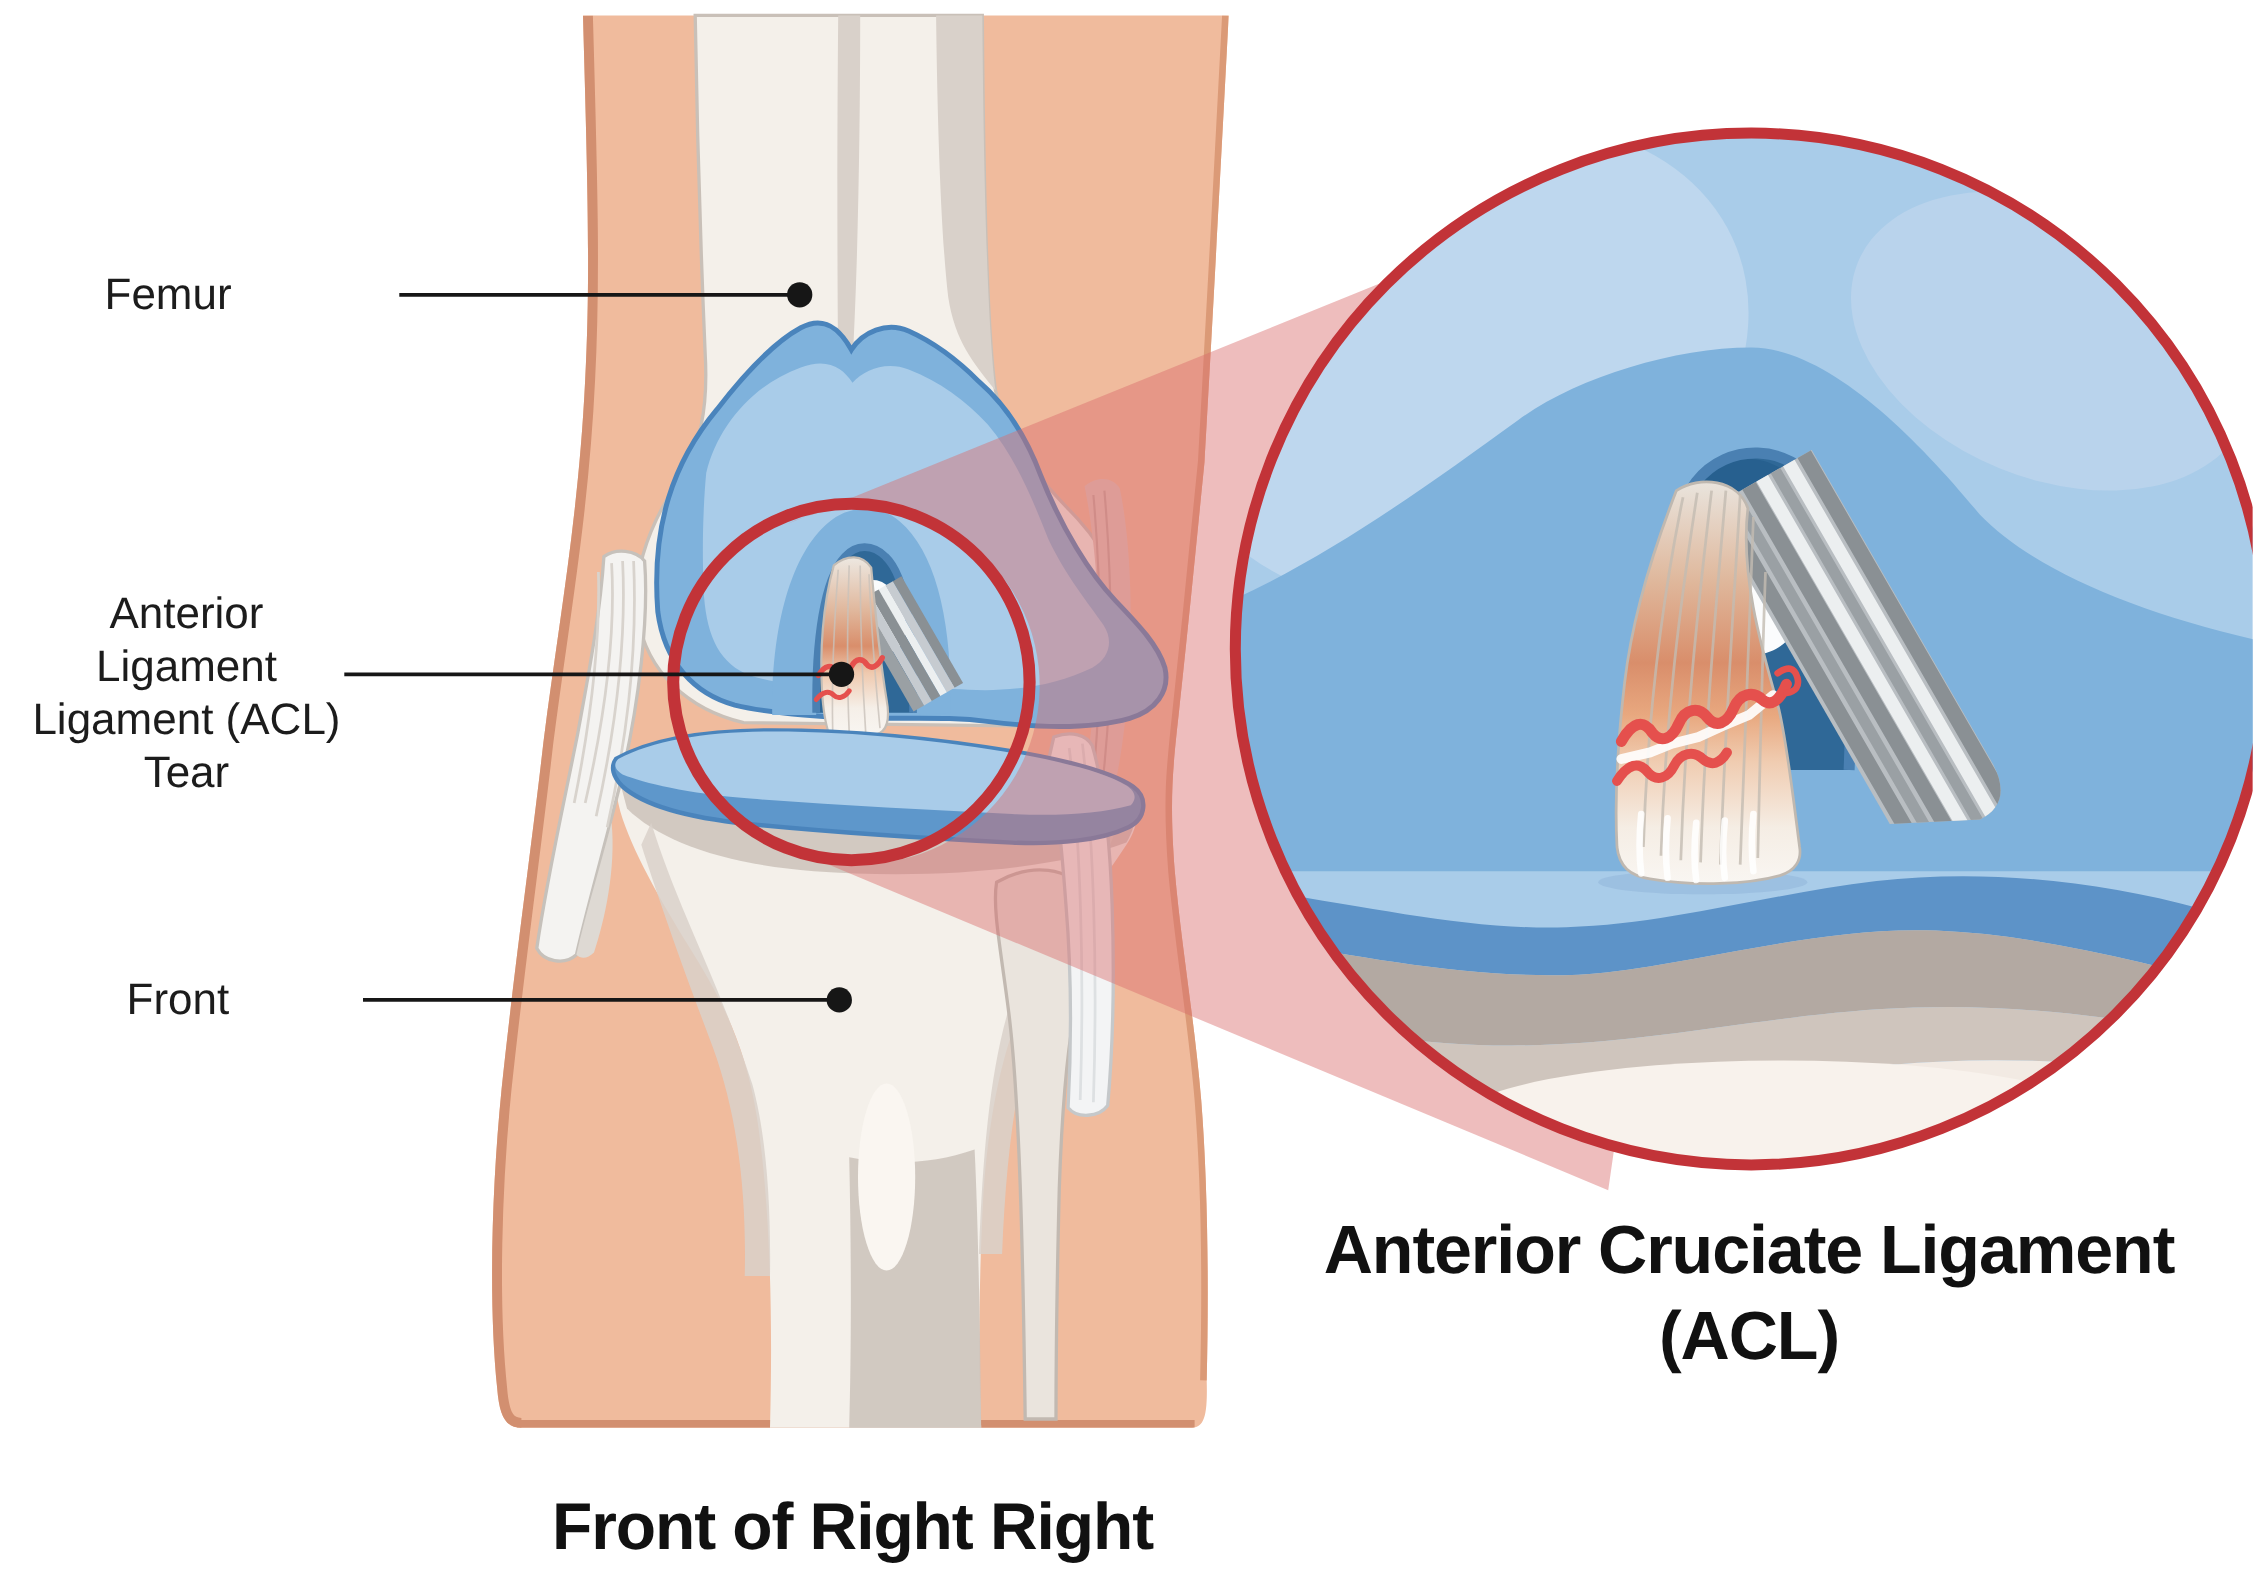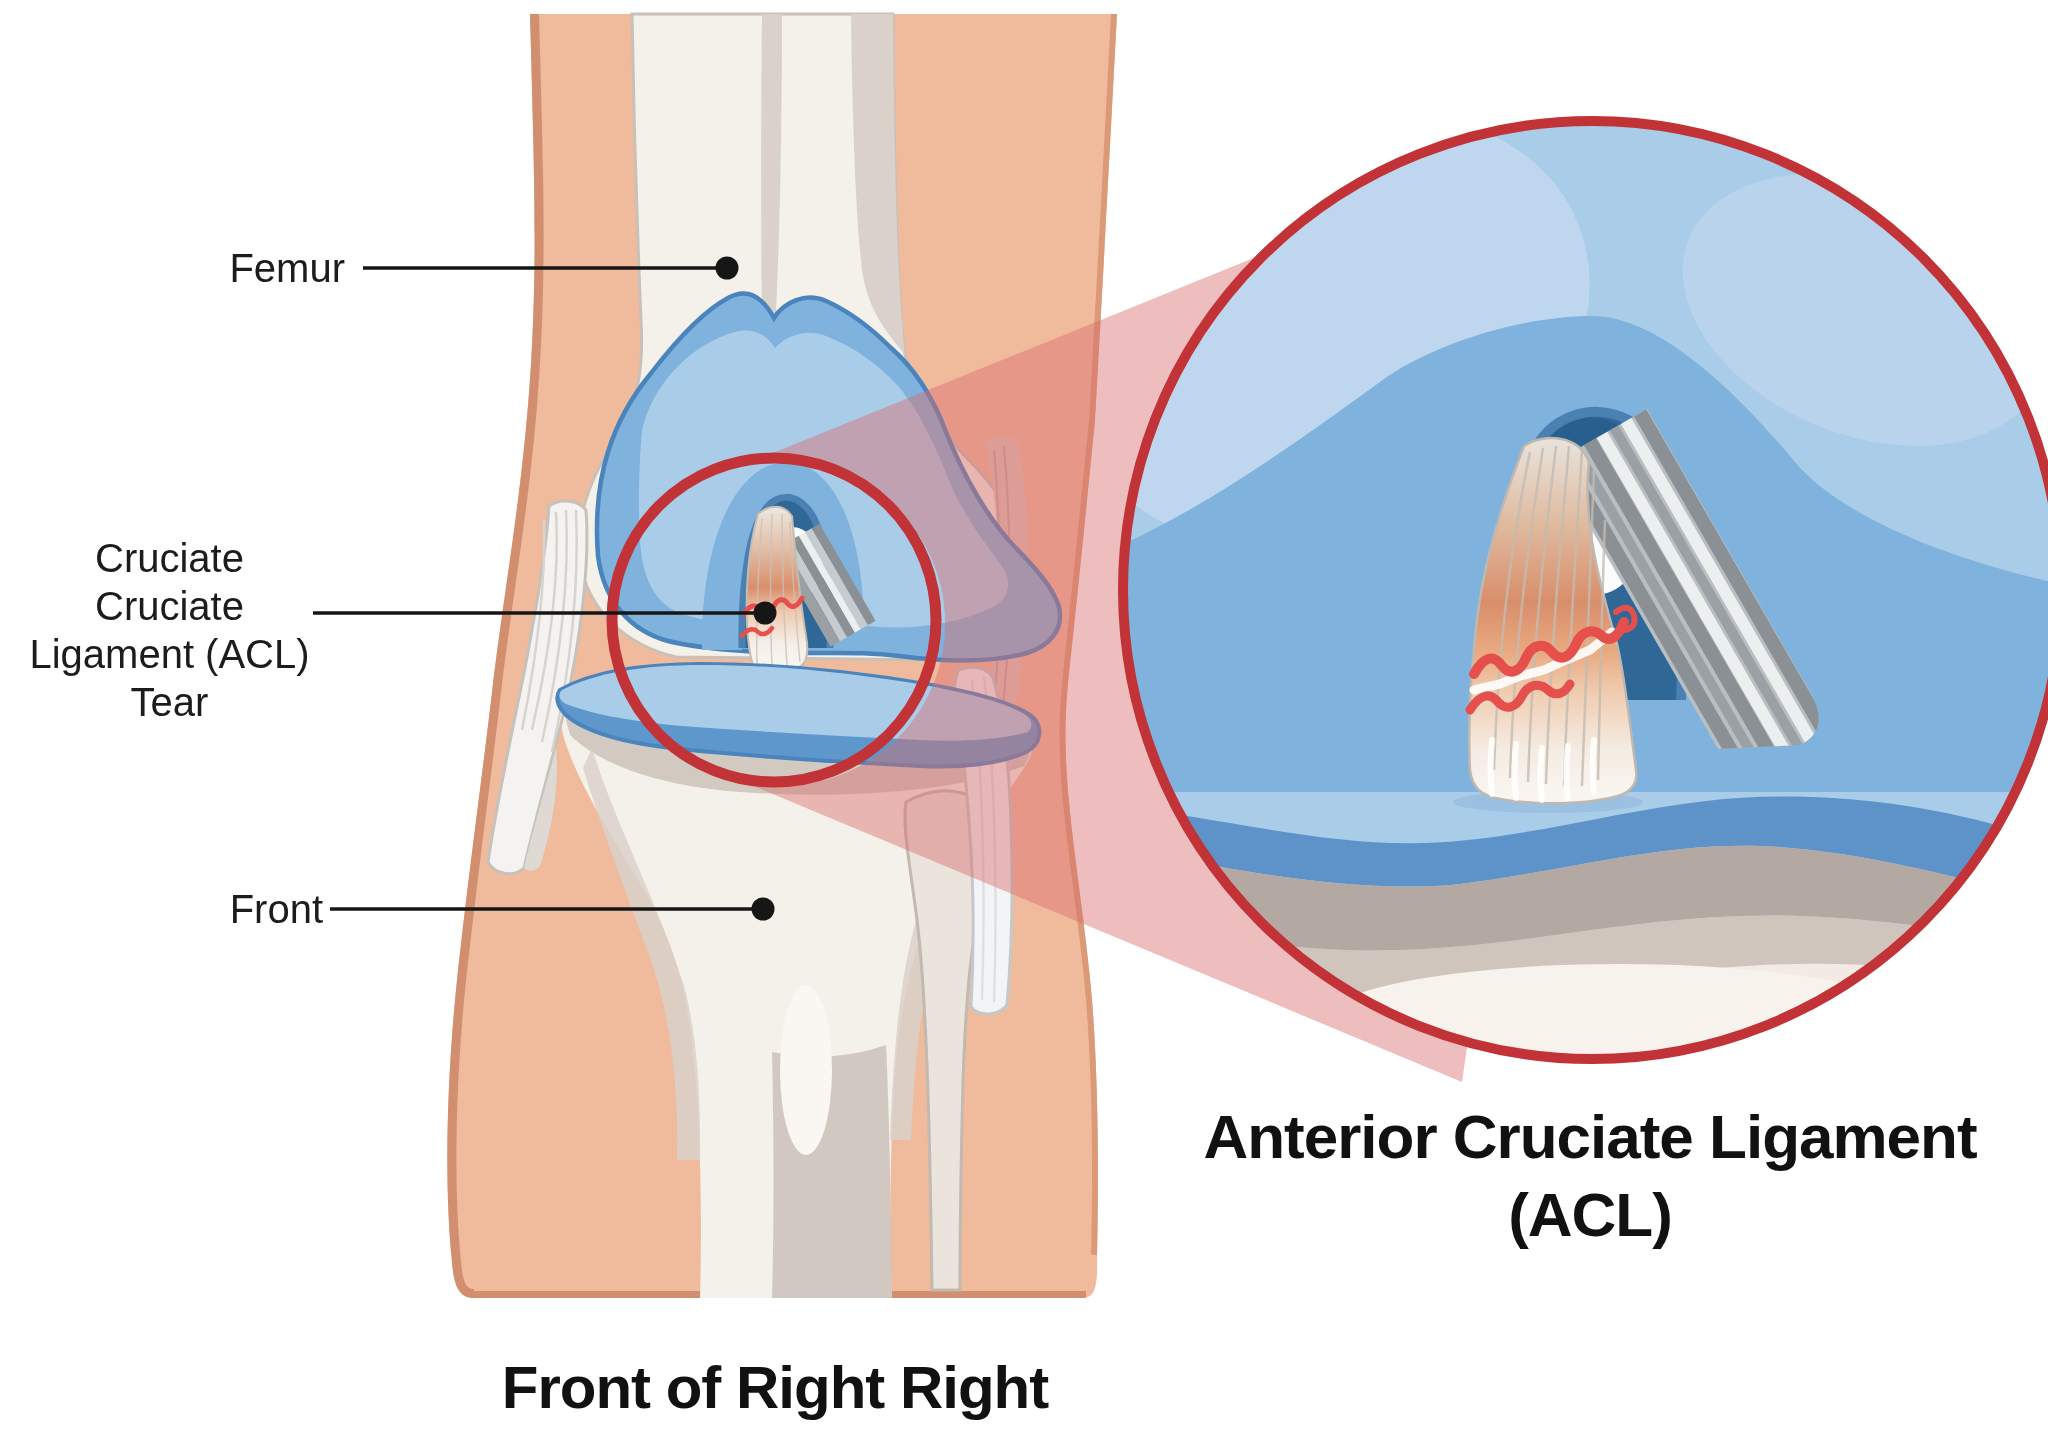--- a/index.html
+++ b/index.html
@@ -1,20 +1,20 @@
 <!DOCTYPE html>
 <html><head>
 <meta charset="utf-8">
 <style>
   html,body{margin:0;padding:0;background:#ffffff;}
   #stage{position:relative;width:2048px;height:1447px;background:#ffffff;overflow:hidden;
          font-family:"Liberation Sans", sans-serif;}
   #stage svg{position:absolute;left:0;top:0;}
   .lbl{position:absolute;color:#1c1c1c;font-size:40px;line-height:48px;}
-  .lbl.right{text-align:right;}
+  .lbl.right{text-align:left;}
   .lbl.center{text-align:center;}
   .caption{position:absolute;color:#111111;font-weight:700;text-align:center;}
   #front-caption{left:370px;top:1356px;width:810px;font-size:60px;line-height:64px;letter-spacing:-1px;}
   #zoom-caption{left:1130px;top:1098px;width:920px;font-size:62px;line-height:78px;letter-spacing:-1px;}
   #femur-label{left:95px;top:244px;width:250px;}
   #acl-label{left:22px;top:534px;width:295px;}
   #tibia-label{left:115px;top:885px;width:208px;}
 </style>
 </head>
 <body>
@@ -185,21 +185,21 @@
     <g>
       <line x1="330" y1="909" x2="763" y2="909"></line>
       <circle cx="763" cy="909" r="11.5" fill="#161616" stroke="none"></circle>
     </g>
   </g>
 </svg>
 
 <div id="femur-label" class="lbl right">Femur</div>
 
 <div id="acl-label" class="lbl center">
-  <div>Cruciate Cruciate</div>
+  <div>Anterior Ligament</div>
   <div>Ligament (ACL)</div>
   <div>Tear</div>
 </div>
 
 <div id="tibia-label" class="lbl right">Front</div>
 
 <div id="front-caption" class="caption">Front of Right Right</div>
 
 <div id="zoom-caption" class="caption">
   <div>Anterior Cruciate Ligament</div>

